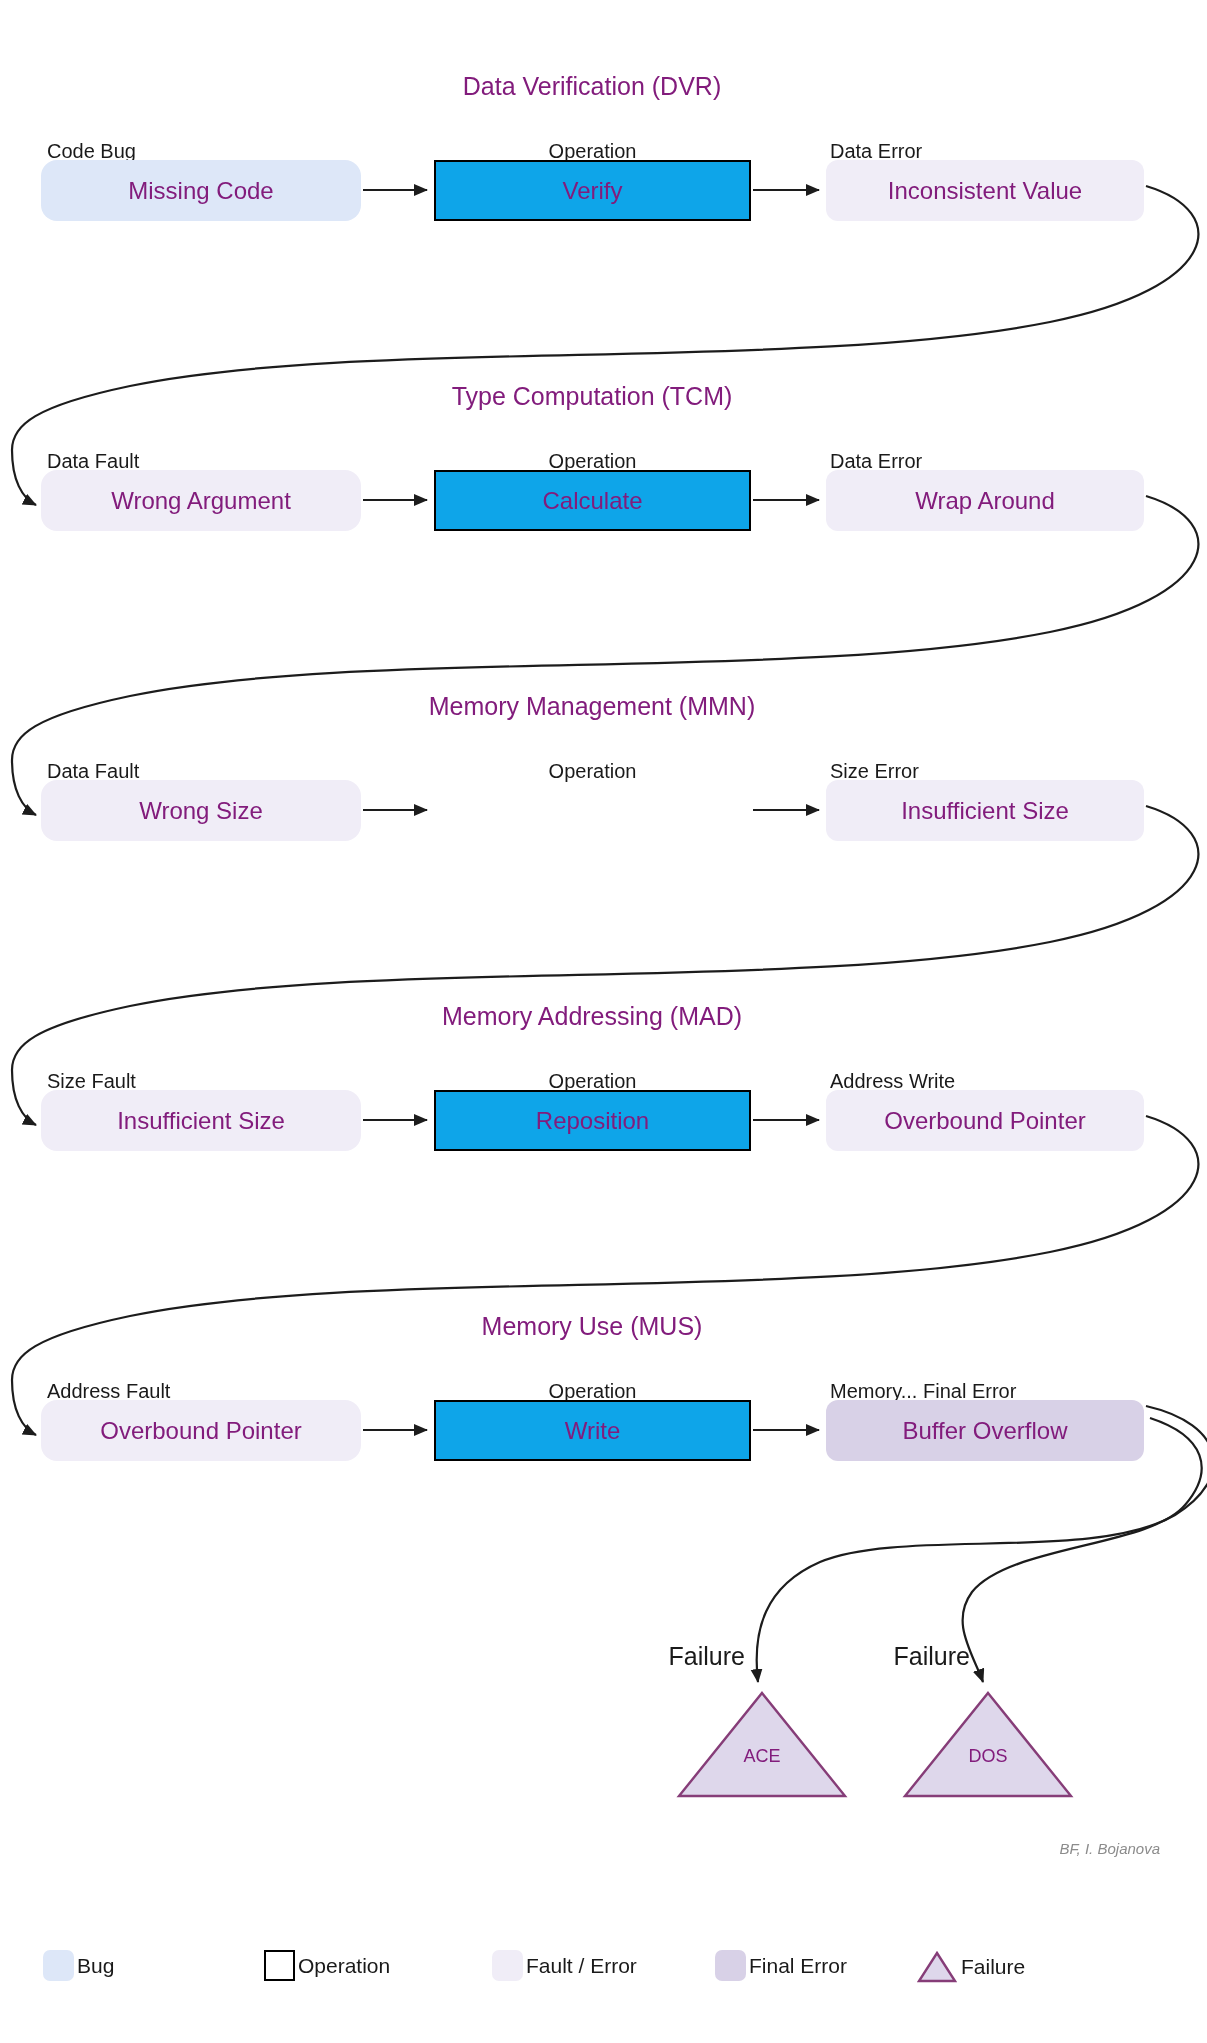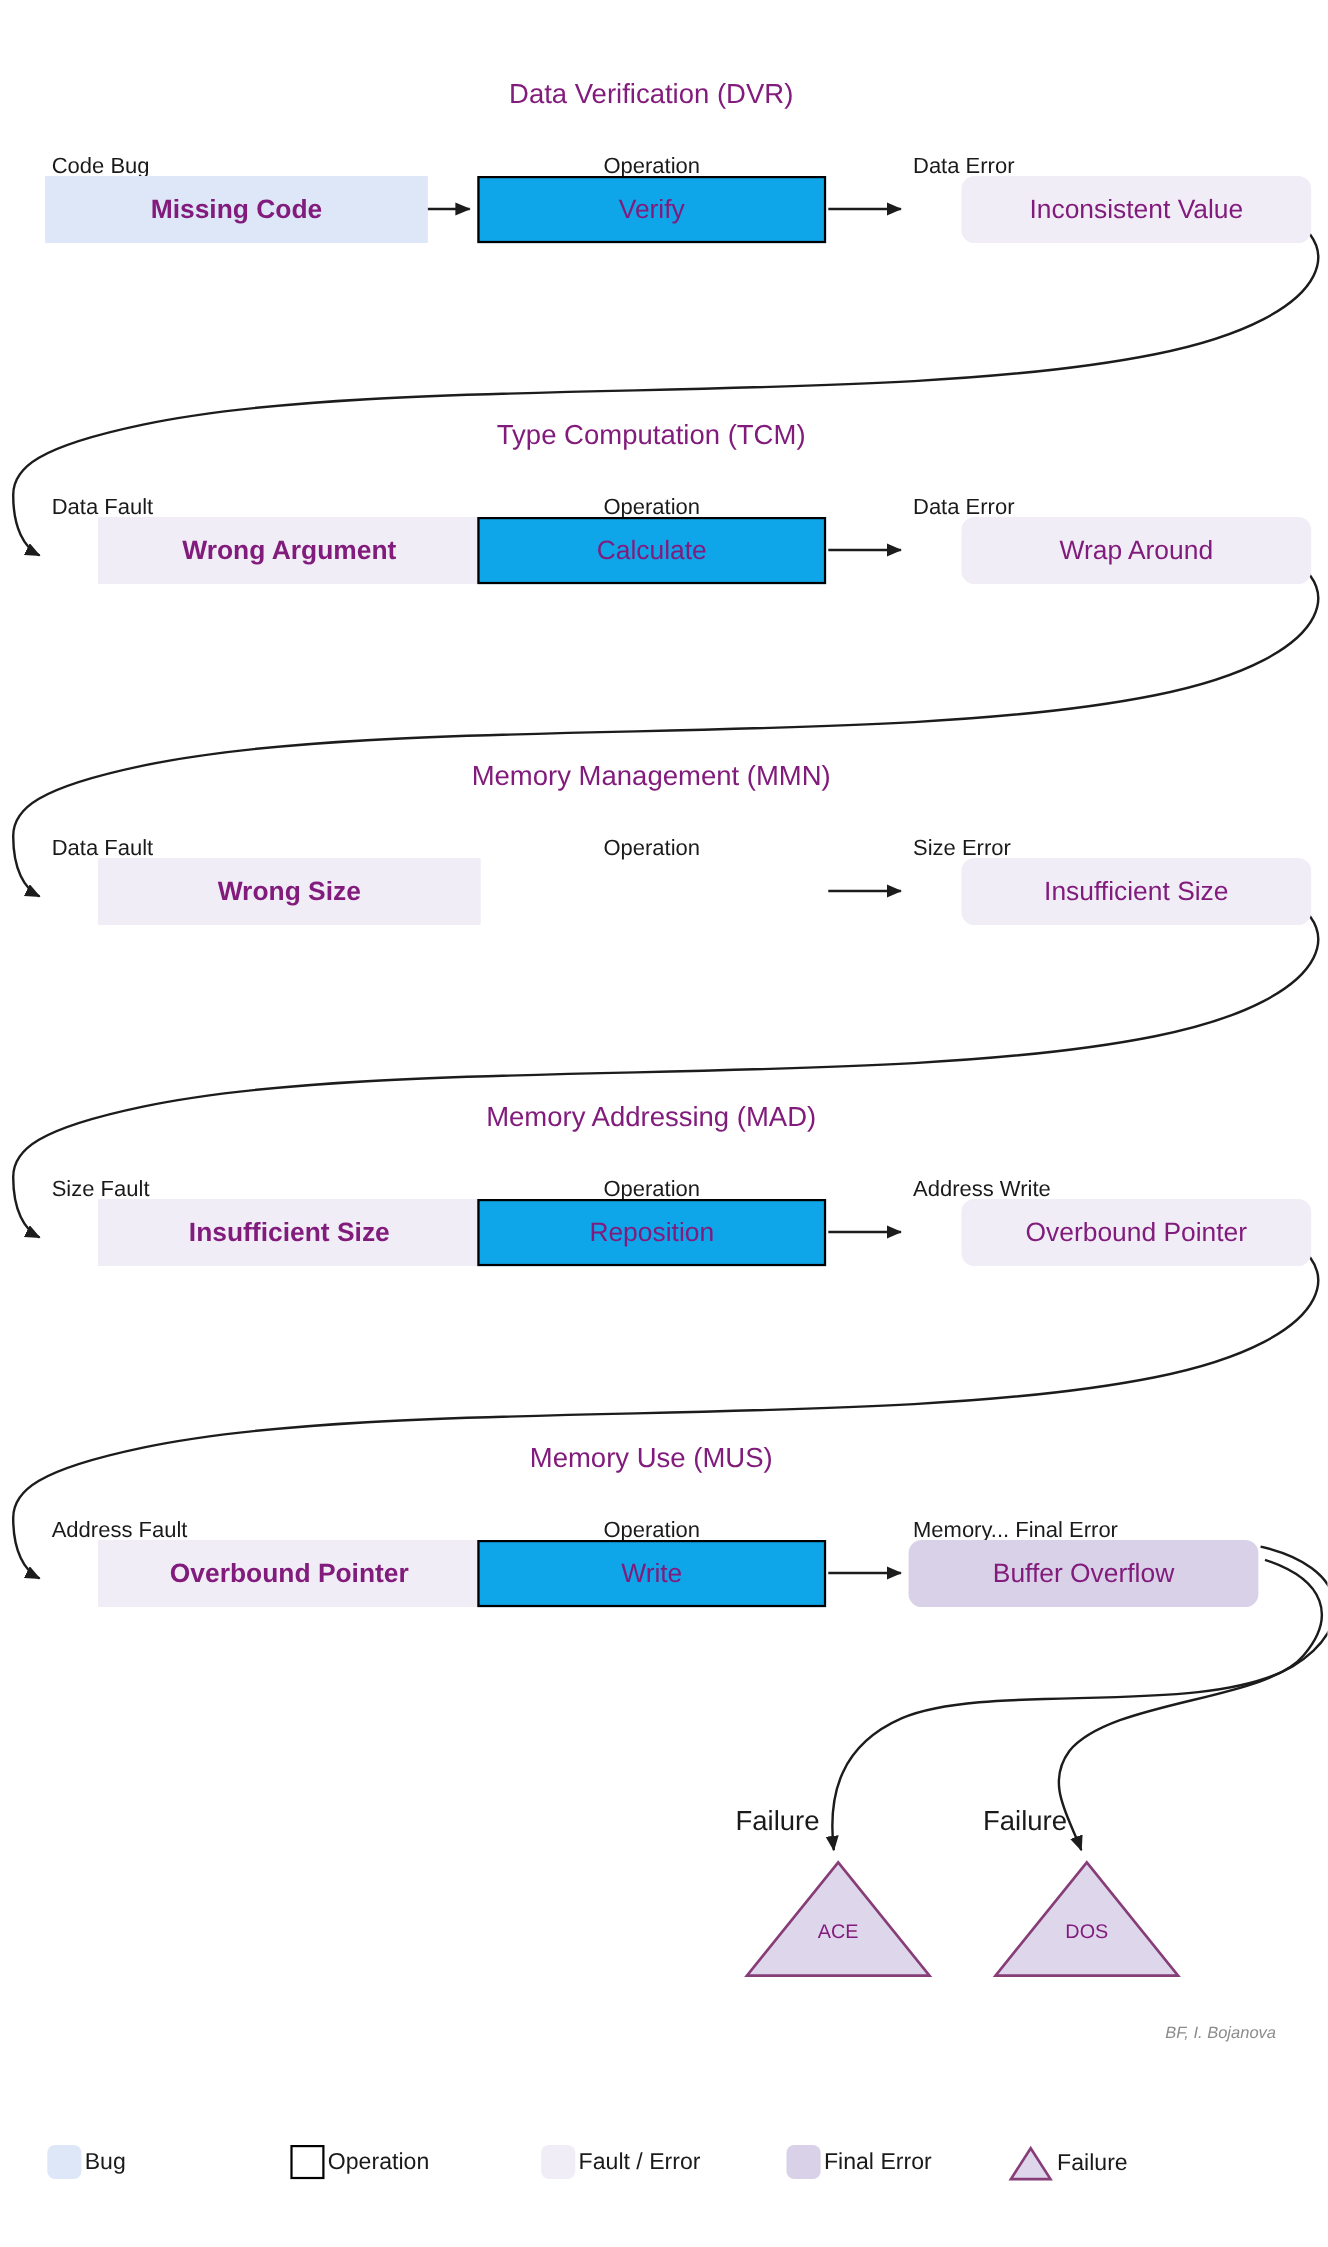--- a/index.html
+++ b/index.html
@@ -10,25 +10,25 @@
   .tri{fill:var(--failure_fill,#ded7eb);stroke:var(--failure_stroke,#863d78);stroke-width:2.4;}
   .stage{position:absolute;left:0;width:1207px;height:160px;}
   .stage-title{position:absolute;top:0;left:342px;width:500px;text-align:center;
     font-size:25px;color:var(--purple_text,#821c7c);}
   .col-label{position:absolute;top:49px;font-size:20px;color:var(--label_color,#1a1a1a);white-space:nowrap;margin-top:19px;}
   .col-label.in{left:47px;}
   .col-label.op{left:434px;width:317px;text-align:center;}
   .col-label.out{left:830px;}
   .node{position:absolute;top:88px;height:61px;display:flex;align-items:center;justify-content:center;
     font-size:24px;color:var(--purple_text,#821c7c);box-sizing:border-box;white-space:nowrap;}
-  .node.in{left:41px;width:348px;border-radius:1px;font-weight:bold;}
+  .node.in{left:41px;width:320px;border-radius:16px;}
   .node.op{left:434px;width:317px;background:#0ea5e9;border:2.5px solid #000000;border-radius:0;}
   .node.out{left:826px;width:318px;border-radius:12px;}
   .fill-bug{background:var(--bug_fill,#dde7f8);}
-  .fill-fault{background:var(--fault_fill,#f0edf7);margin-left:48px;}
+  .fill-fault{background:var(--fault_fill,#f0edf7);}
   .fill-final{background:var(--final_error_fill,#d8d1e7);}
   .failure-label{position:absolute;top:1642px;width:200px;text-align:right;font-size:25px;color:var(--label_color,#1a1a1a);}
   .tri-text{position:absolute;top:1746px;width:100px;text-align:center;font-size:18px;color:var(--purple_text,#821c7c);}
   .attribution{position:absolute;top:1840px;left:960px;width:200px;text-align:right;
     font-size:15px;color:var(--attribution_color,#8c8c8c);font-style:italic;}
   .legend{position:absolute;top:1948px;left:0;width:1207px;height:40px;}
   .legend-item{position:absolute;display:flex;align-items:center;gap:3px;font-size:21px;color:var(--label_color,#1a1a1a);}
   .sw{width:31px;height:31px;border-radius:7px;flex:0 0 auto;}
   .sw-bug{background:var(--bug_fill,#dde7f8);}
   .sw-op{background:#ffffff;border:2.5px solid #000000;border-radius:0;box-sizing:border-box;}

